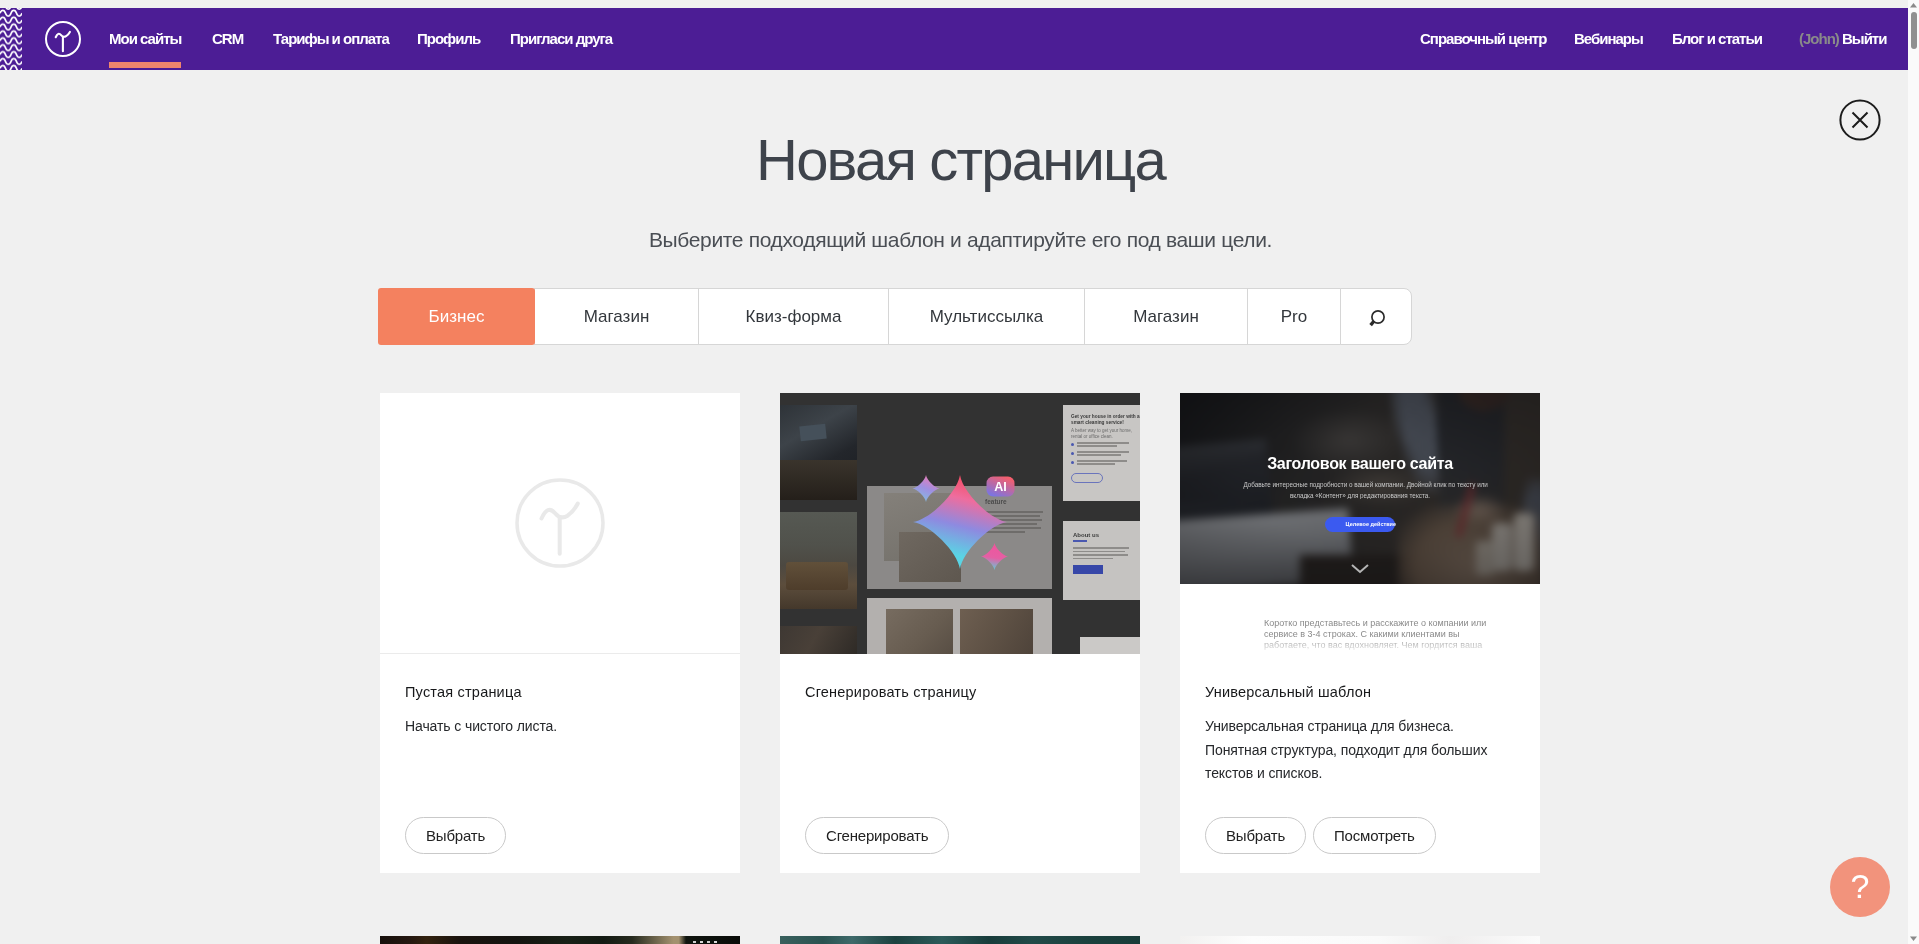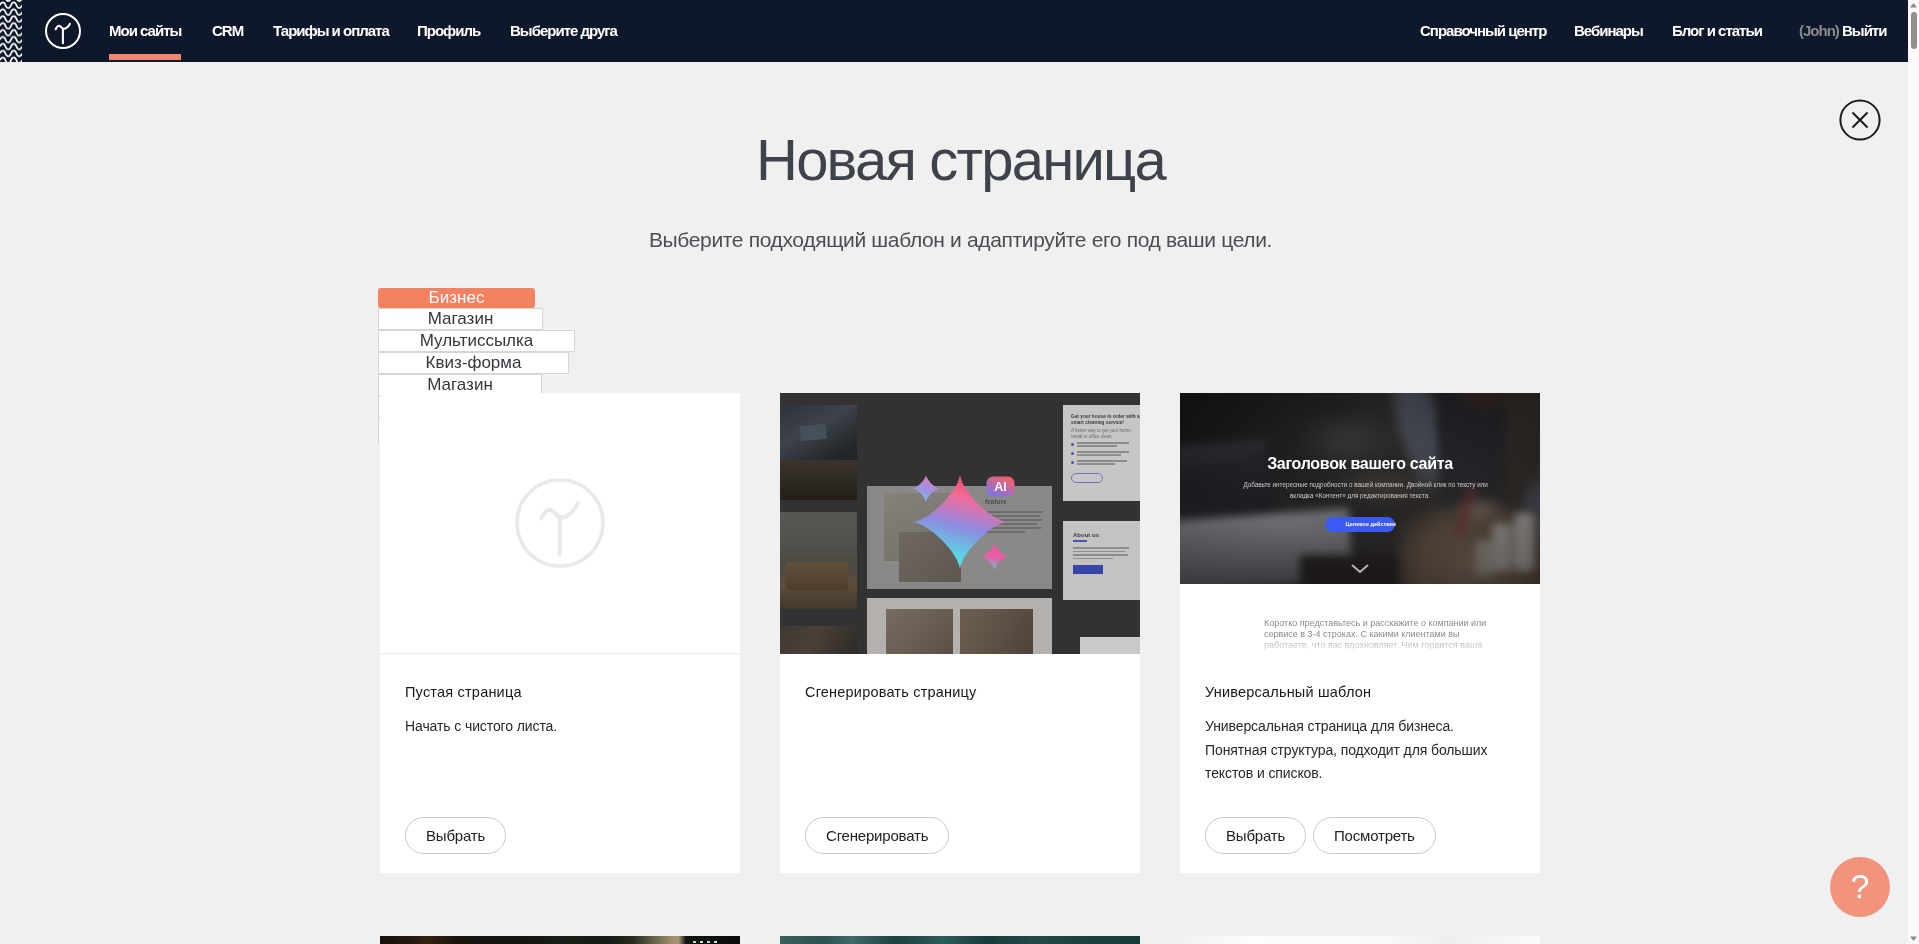--- a/index.html
+++ b/index.html
@@ -2,35 +2,35 @@
 <html><head>
 <meta charset="utf-8">
 <style>
 * { margin:0; padding:0; box-sizing:border-box; }
 html,body { width:1919px; height:944px; overflow:hidden; background:#f0f0f0;
   font-family:"Liberation Sans",sans-serif; }
 #page { position:relative; width:1919px; height:944px; overflow:hidden; }
 .abs { position:absolute; }
 
 
-#hdr { position:absolute; left:0; top:0; width:1908px; height:62px; background:#0f172a; }
+#hdr { position:absolute; left:0; top:8px; width:1908px; height:62px; background:#4c1d95; }
 .nav { position:absolute; top:0; height:62px; line-height:62px; color:#fff;
   font-weight:bold; font-size:15px; letter-spacing:-1px; white-space:nowrap; }
 .nav.active::after { content:""; position:absolute; left:0; right:0; bottom:2px;
   height:6px; background:#f0866c; }
 .gray { color:#8a8a8a; }
 
 
 #h1 { position:absolute; left:0; top:130px; width:1921px; text-align:center;
   font-size:58px; font-weight:400; color:#3e434b; letter-spacing:-1.8px; line-height:60px; }
 #sub { position:absolute; left:0; top:228px; width:1921px; text-align:center;
   font-size:21px; letter-spacing:-0.35px; color:#4a4e54; }
 
 
-#tabs { position:absolute; left:379px; top:288px; height:62px; display:flex;flex-direction:column; }
+#tabs { position:absolute; left:379px; top:288px; height:62px; display:flex; }
 .tab { height:57px; background:#fff; border:1px solid #d6d6d6; margin-left:-1px;
   display:flex; align-items:center; justify-content:center; font-size:17px;
   color:#33373c; position:relative; }
 .tab.on { background:#f4815f; color:#fff; border:none; border-radius:3px; z-index:2; }
 
 
 .card { position:absolute; top:393px; width:360px; height:480px; background:#fff; }
 .cimg { position:absolute; left:0; top:0; width:360px; height:261px; overflow:hidden; }
 .ctitle { position:absolute; left:25px; top:290px; font-size:14.5px; letter-spacing:0.2px; font-weight:normal; color:#17181a; line-height:18px; }
 .cdesc  { position:absolute; left:25px; top:322px; width:302px; font-size:14px;
@@ -64,40 +64,40 @@
     </svg>
     <svg width="40" height="40" viewBox="0 0 40 40" style="position:absolute;left:43px;top:11px">
       <circle cx="20" cy="20" r="17" fill="none" stroke="#fff" stroke-width="2"></circle>
       <path d="M12.7,18.2 Q15.2,12.6 18.1,16.1 Q20.3,18.8 23.1,17.1 Q25.3,15.7 26.9,12.9" fill="none" stroke="#fff" stroke-width="2.1" stroke-linecap="round"></path>
       <path d="M19.9,17.8 L19.9,32.3" fill="none" stroke="#fff" stroke-width="2.1" stroke-linecap="round"></path>
     </svg>
     <span class="nav active" style="left:109px">Мои сайты</span>
     <span class="nav" style="left:212px">CRM</span>
     <span class="nav" style="left:273px">Тарифы и оплата</span>
     <span class="nav" style="left:417px">Профиль</span>
-    <span class="nav" style="left:510px">Выберите друга</span>
+    <span class="nav" style="left:510px">Пригласи друга</span>
     <span class="nav" style="left:1420px">Справочный центр</span>
     <span class="nav" style="left:1574px">Вебинары</span>
     <span class="nav" style="left:1672px">Блог и статьи</span>
     <span class="nav" style="left:1799px"><span class="gray">(John)</span> Выйти</span>
   </div>
 
   <svg width="46" height="46" viewBox="0 0 46 46" style="position:absolute;left:1837px;top:97px">
     <circle cx="23" cy="23" r="19.6" fill="none" stroke="#1c1c1c" stroke-width="2"></circle>
     <path d="M15.5,15.5 L30.5,30.5 M30.5,15.5 L15.5,30.5" stroke="#1c1c1c" stroke-width="2"></path>
   </svg>
 
   <div id="h1">Новая страница</div>
   <div id="sub">Выберите подходящий шаблон и адаптируйте его под ваши цели.</div>
 
   <div id="tabs">
     <div class="tab on" style="width:157px">Бизнес</div>
     <div class="tab" style="width:165px">Магазин</div>
+    <div class="tab" style="width:191px">Квиз-форма</div>
     <div class="tab" style="width:197px">Мультиссылка</div>
-    <div class="tab" style="width:191px">Квиз-форма</div>
     <div class="tab" style="width:164px">Магазин</div>
     <div class="tab" style="width:94px">Pro</div>
     <div class="tab" style="width:72px;border-radius:0 8px 8px 0">
       <svg width="24" height="24" viewBox="0 0 24 24">
         <circle cx="14" cy="12" r="6.1" fill="none" stroke="#2b2b2b" stroke-width="1.7"></circle>
         <path d="M9.7,16.5 L6.6,20.2" stroke="#2b2b2b" stroke-width="3.4"></path>
       </svg>
     </div>
   </div>
 

